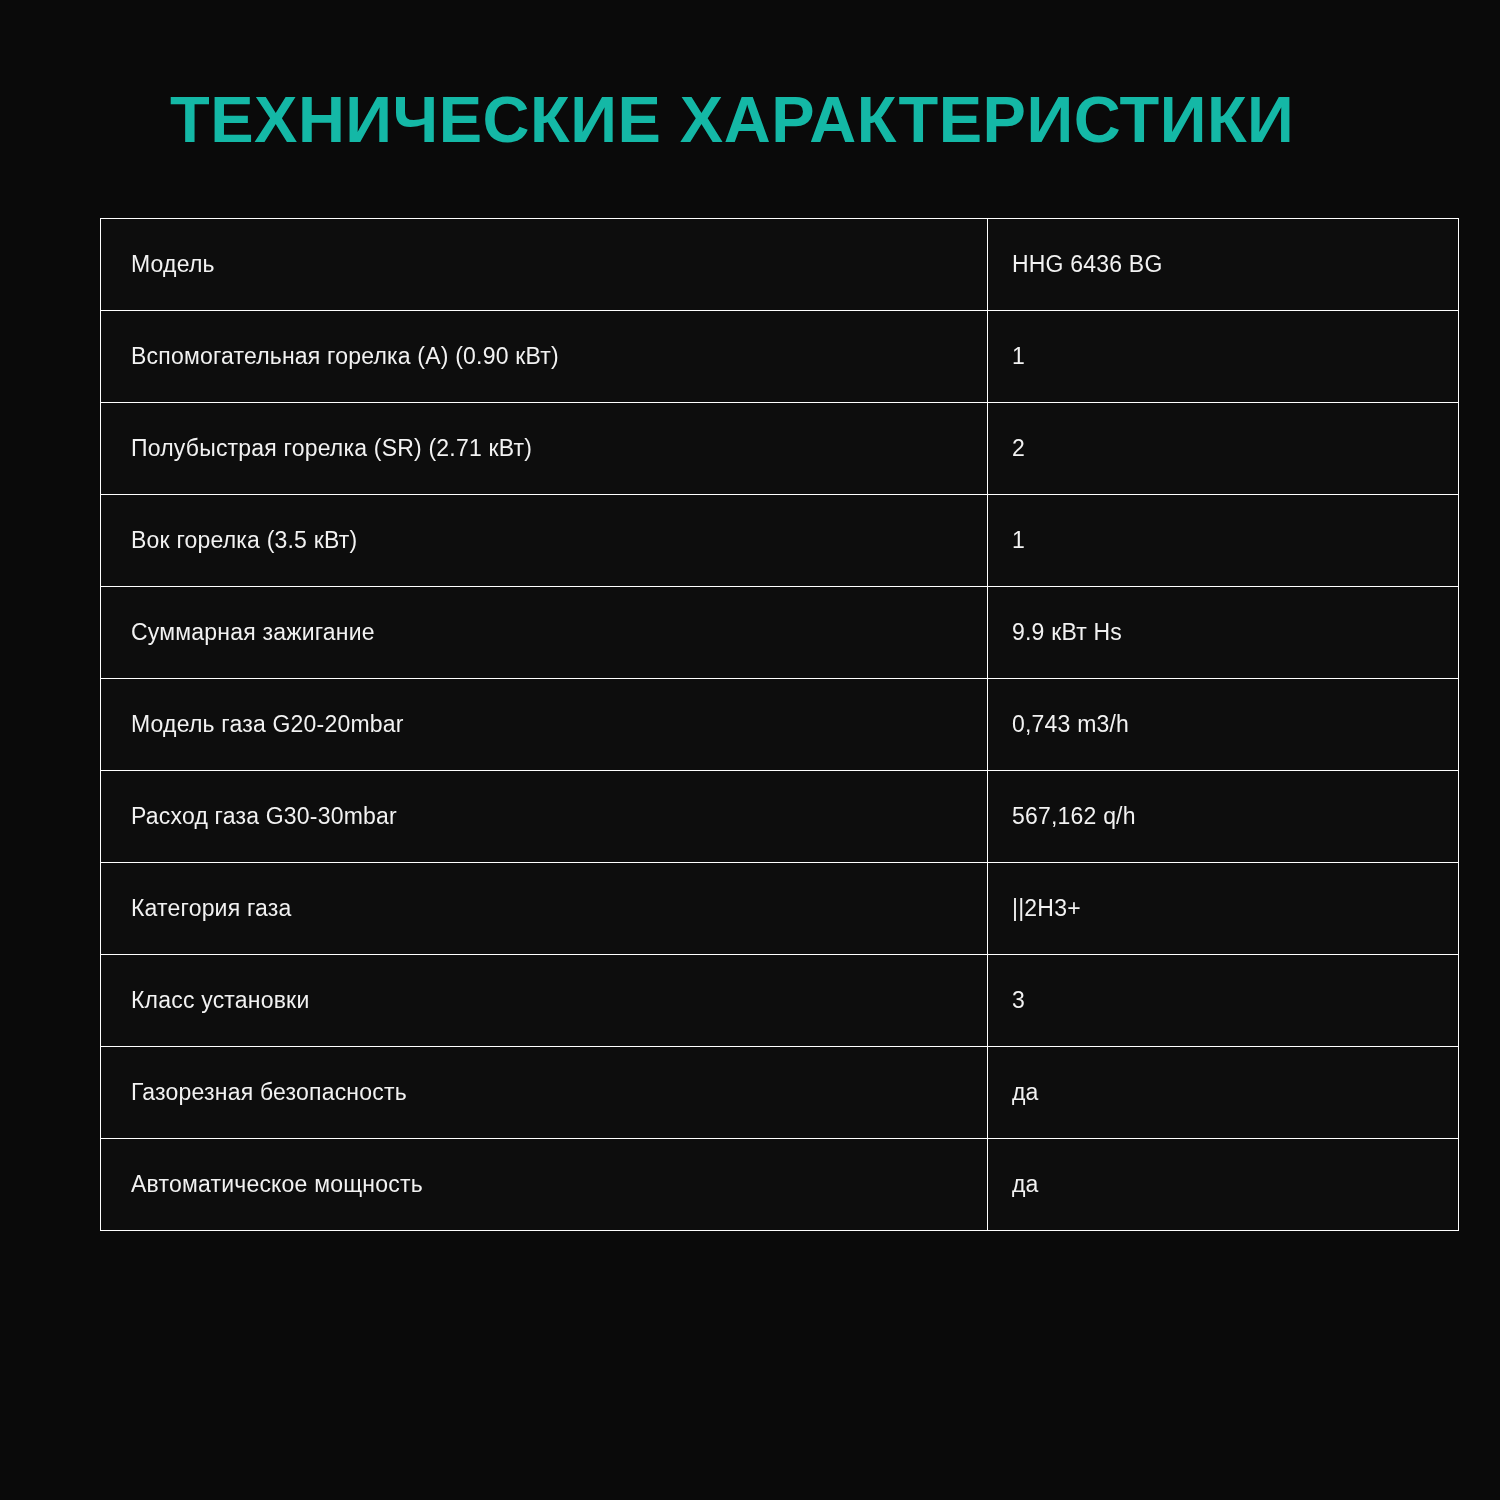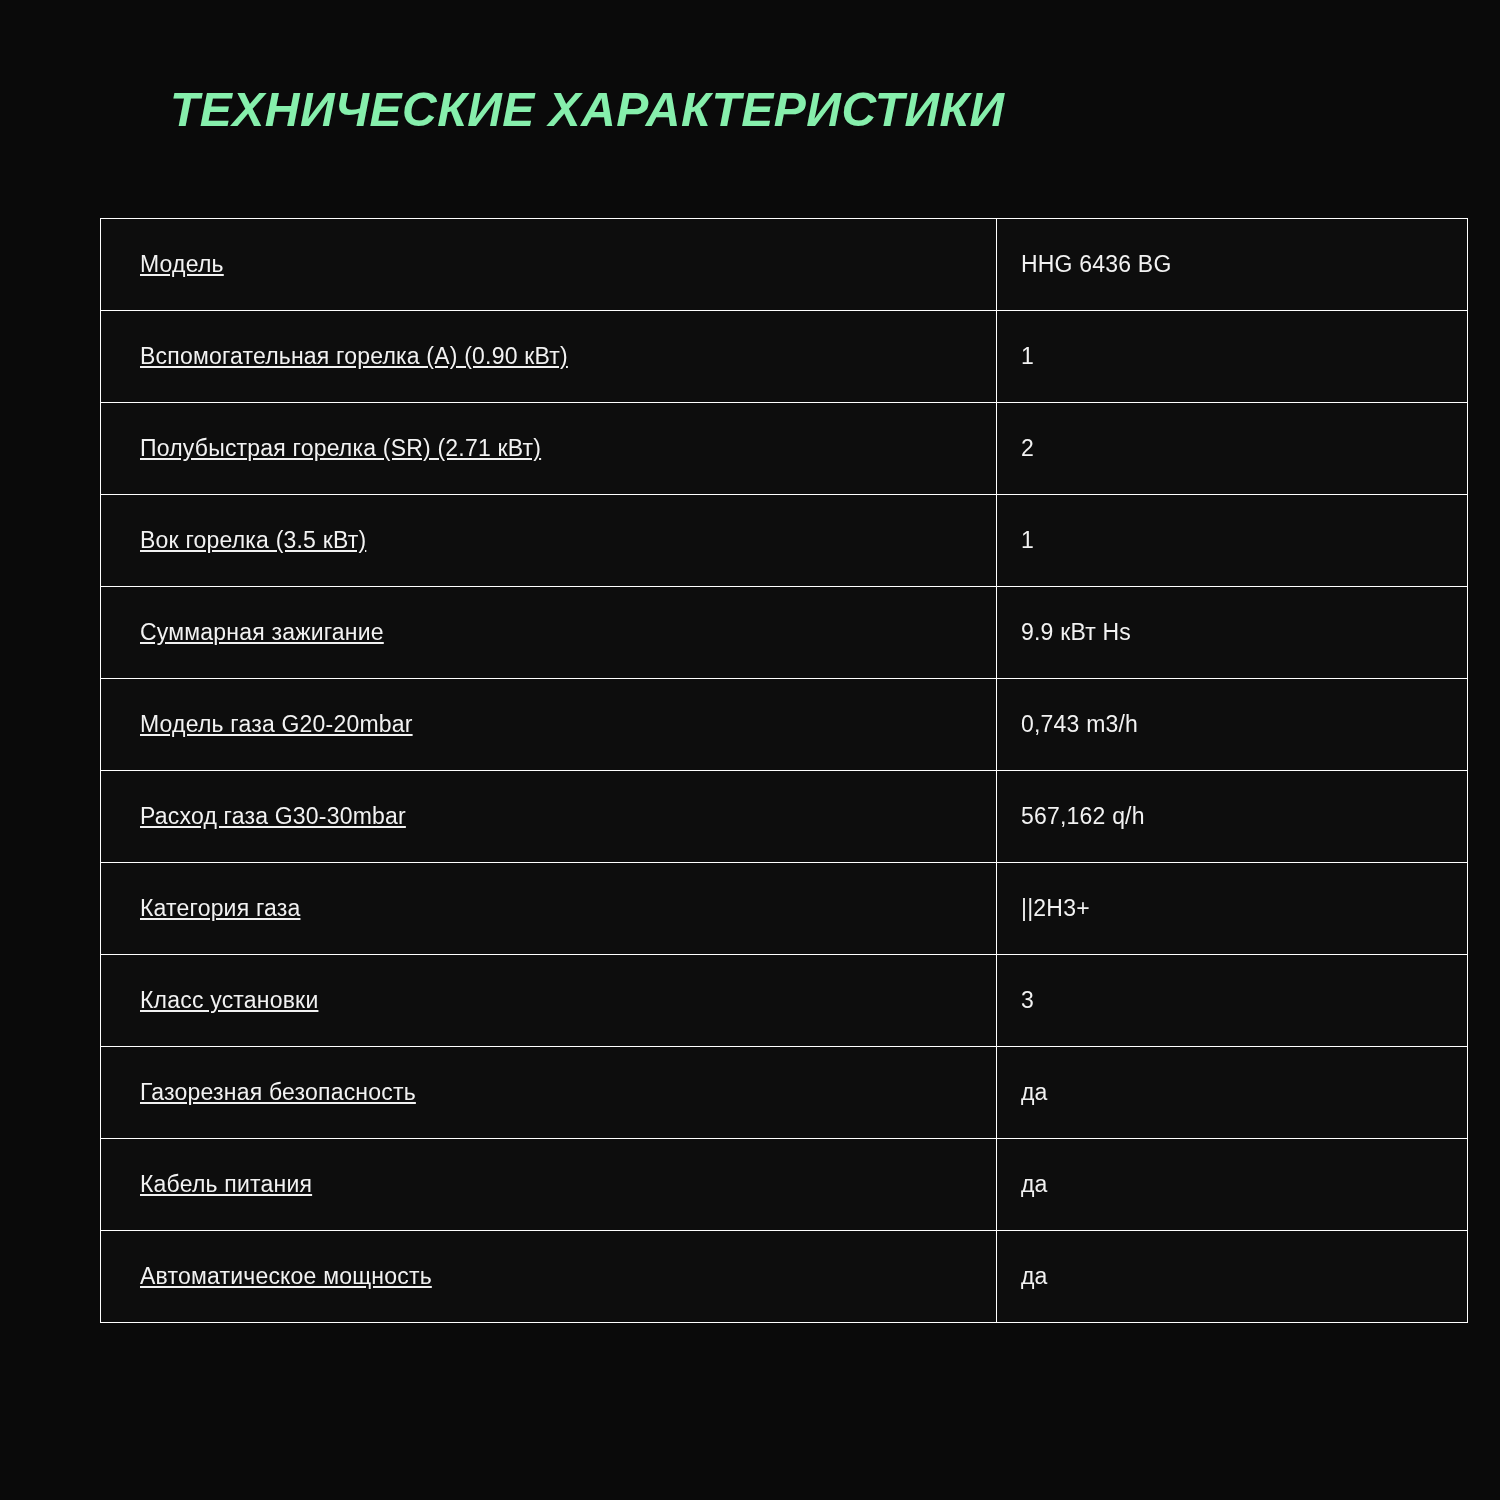--- a/index.html
+++ b/index.html
@@ -14,26 +14,25 @@
     background: #0a0a0a;
     font-family: "Liberation Sans", sans-serif;
     color: #ffffff;
     overflow: hidden;
     box-sizing: border-box;
   }
   .title {
     position: absolute;
     left: 170px;
     top: 82px;
-    font-size: 48px;
+    font-size: 65px;
     font-weight: 700;
     letter-spacing: 0.5px;
-    color: #86efac;
+    color: #14b8a6;
     white-space: nowrap;
-    font-style: italic;
   }
   .spec-table {
     position: absolute;
     left: 100px;
     top: 218px;
     width: 1300px;
     border-collapse: collapse;
     table-layout: fixed;
   }
   .spec-table tr {
@@ -43,22 +42,21 @@
     border: 1px solid #ffffff;
     vertical-align: middle;
     font-size: 23px;
     font-weight: 400;
     color: #f2f2f2;
     letter-spacing: 0.2px;
     background: #0d0d0d;
   }
   .spec-table td.label {
     width: 855px;
-    padding-left: 39px;
-    text-decoration: underline;
+    padding-left: 30px;
   }
   .spec-table td.value {
     width: 445px;
     padding-left: 24px;
   }
 </style>
 </head>
 <body>
 
 <div class="page">
@@ -101,23 +99,19 @@
       </tr>
       <tr>
         <td class="label">Класс установки</td>
         <td class="value">3</td>
       </tr>
       <tr>
         <td class="label">Газорезная безопасность</td>
         <td class="value">да</td>
       </tr>
       <tr>
-        <td class="label">Кабель питания</td>
-        <td class="value">да</td>
-      </tr>
-      <tr>
         <td class="label">Автоматическое мощность</td>
         <td class="value">да</td>
       </tr>
     </tbody>
   </table>
 
 </div>
 
 </body></html>

